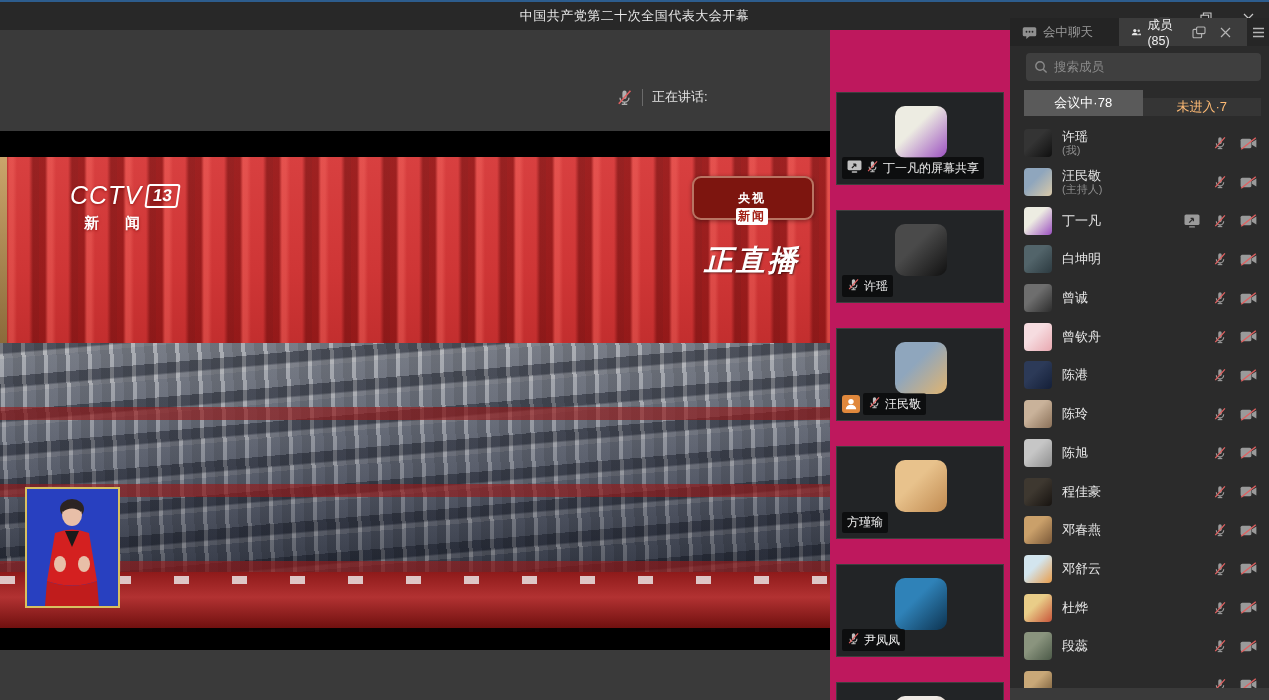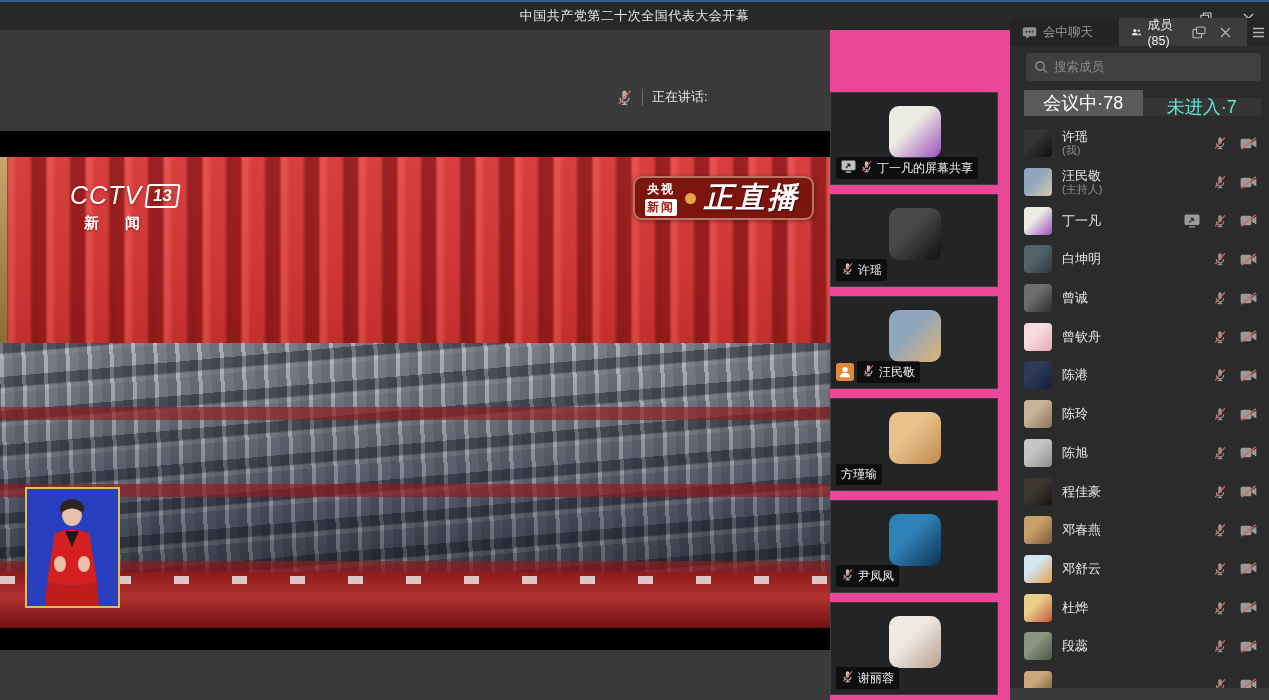--- a/index.html
+++ b/index.html
@@ -48,37 +48,37 @@
     text-shadow:0 1px 3px rgba(120,0,0,.7); }
   #cctv-row { display:flex; align-items:center; gap:4px; }
   #cctv-word { font-size:25px; font-weight:normal; font-style:italic; letter-spacing:1px; }
   #cctv-num { font-size:17px; font-weight:bold; border:2px solid #fff; border-radius:3px;
     padding:0 5px; transform:skewX(-8deg); }
   #cctv-sub { margin-top:4px; font-size:15px; font-weight:bold; letter-spacing:26px; padding-left:14px; }
 
   
   #live-badge { position:absolute; right:16px; top:19px; height:44px;
     background:var(--live-bg,#7d150f); border:2px solid rgba(235,195,170,.55); border-radius:9px;
-    display:flex; align-items:center; gap:8px; padding:0 12px 0 10px;
-    box-shadow:0 1px 4px rgba(0,0,0,.4); }
+    display:flex; align-items:center; gap:8px; padding:12px 12px 0 10px;
+    box-shadow:0 1px 4px rgba(0,0,0,.4);flex-direction:column; }
   #live-station { display:flex; flex-direction:column; align-items:center; gap:1px; }
   #live-station .l1 { color:#fff; font-size:12px; font-weight:bold; letter-spacing:2px; }
   #live-station .l2 { color:#a32218; background:#fff; font-size:12px; font-weight:bold;
     padding:0 2px; border-radius:2px; letter-spacing:2px; }
   #live-dot { width:11px; height:11px; border-radius:50%; background:#e8a44a; }
   #live-text { color:#fff; font-size:29px; font-weight:900; font-style:italic; letter-spacing:3px;
     text-shadow:1px 1px 2px rgba(0,0,0,.5); }
 
   
   #interpreter { position:absolute; left:25px; top:330px; width:95px; height:121px;
     background:#2840c0; border:2px solid #d8c060; }
 
   
   #thumb-strip { position:absolute; left:830px; top:30px; width:180px; height:670px;
-    background:#ec4899; padding-top:62px; display:flex; flex-direction:column; gap:9px; }
+    background:#be185d; padding-top:62px; display:flex; flex-direction:column; gap:25px; align-items:center; }
   .thumb { position:relative; width:168px; height:93px; background:#222426;
     border:1px solid #3e3e3e; flex:0 0 auto; }
   .t-avatar { position:absolute; left:58px; top:13px; width:52px; height:52px; border-radius:10px; }
   .t-label { position:absolute; left:5px; bottom:5px; display:flex; align-items:center; gap:3px; max-width:158px; }
   .t-chip.dark { display:flex; align-items:center; gap:4px; background:rgba(0,0,0,.6);
     padding:2px 5px; border-radius:2px; }
   .t-chip.host { width:18px; height:18px; display:flex; }
   .t-name { color:#f0f0f0; font-size:12px; white-space:nowrap; }
 
   
@@ -92,23 +92,23 @@
   .ph-icon { display:flex; align-items:center; padding:0 4px; }
   #menu-btn { width:24px; background:#262626; display:flex; align-items:center; justify-content:center; }
 
   #search-box { margin:7px 8px 0 16px; height:28px; background:#3f3f3f; border-radius:4px;
     display:flex; align-items:center; padding:0 8px; gap:6px; }
   #search-box input { flex:1; background:transparent; border:none; outline:none;
     color:#ddd; font-size:12.5px; font-family:inherit; }
   #search-box input::placeholder { color:#8b8b8b; }
 
   #filter-tabs { margin:9px 8px 0 14px; height:26px; display:flex; }
-  .f-tab { flex:1; display:flex; align-items:center; justify-content:center; font-size:18px; cursor:default; }
+  .f-tab { flex:1; display:flex; align-items:center; justify-content:center; font-size:13px; cursor:default; }
   .f-tab.active { background:#5a5a5a; color:#fff; }
-  .f-tab.idle { background:#353535; color:#5eead4;margin-top:8px; }
+  .f-tab.idle { background:#353535; color:#fdba74;margin-top:8px; }
 
   #member-list { padding-top:8px; }
   .member-row { height:38.7px; display:flex; align-items:center; padding:0 12px 0 14px; }
   .m-avatar { width:28px; height:28px; border-radius:4px; flex:0 0 auto; }
   .m-text { margin-left:10px; flex:1; overflow:hidden; }
   .m-name { color:#e6e6e6; font-size:13px; line-height:14px; white-space:nowrap; }
   .m-role { color:#8f8f8f; font-size:11px; line-height:13px; }
   .m-icons { display:flex; align-items:center; gap:13px; }
   .m-icons .ic { display:flex; }
 </style>

